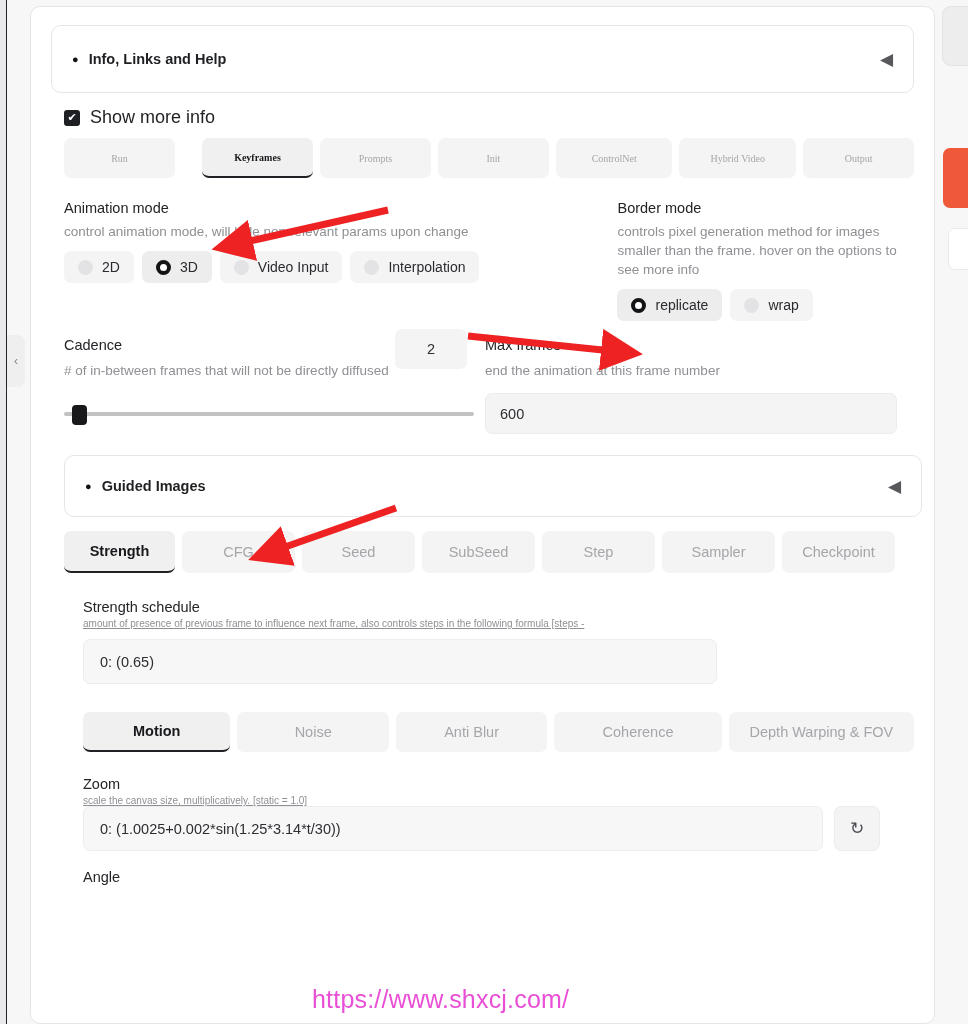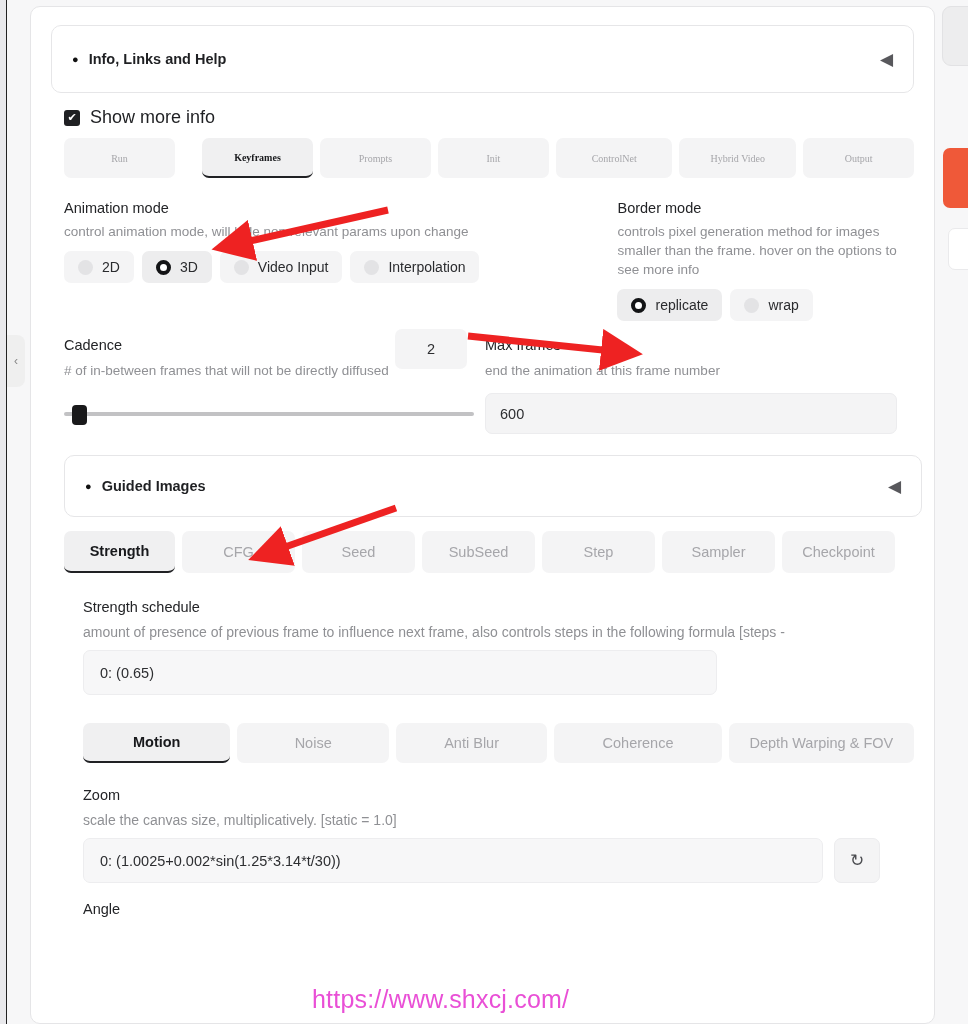--- a/index.html
+++ b/index.html
@@ -143,39 +143,39 @@
     display: flex; align-items: center; justify-content: center;
     font-size: 14.5px; color: #a6a6aa; box-sizing: border-box;
   }
   .stab.sel { background: #f0f0f1; color: #18191c; font-weight: bold; border-bottom: 2.5px solid #202124; }
   .s0{width:111px;} .s1{width:113px;} .s2{width:113px;}
   .s3{width:113px;} .s4{width:113px;} .s5{width:113px;} .s6{width:113px;}
 
   
   .fblock { margin: 26px 0 0 32px; }
   .f-label { font-size: 14.5px; color: #232427; }
-  .f-desc  { font-size: 14px; color: #8f9094; margin-top: 9px; white-space: nowrap; overflow: hidden; }
+  .f-desc  { font-size: 10px; color: #8f9094; margin-top: 3px; white-space: nowrap; overflow: hidden; text-decoration: underline; }
   .f-input {
     margin-top: 10px; width: 634px; height: 45px;
     background: #f7f7f8; border: 1px solid #ededef; border-radius: 7px;
     display: flex; align-items: center; padding-left: 16px;
     font-size: 14.5px; color: #2d2e31; box-sizing: border-box;
   }
 
   
   .mtabs { display: flex; gap: 7px; margin: 28px 0 0 32px; }
   .mtab {
     background: #f4f4f5; border-radius: 7px; height: 40px;
     display: flex; align-items: center; justify-content: center;
     font-size: 14.5px; color: #a6a6aa; box-sizing: border-box;
   }
   .mtab.sel { background: #f0f0f1; color: #18191c; font-weight: bold; border-bottom: 2.5px solid #202124; }
   .m0{width:148px;} .m1{width:152px;} .m2{width:168px;} .m3{width:152px;} .m4{width:186px;}
 
-  .f-input-row { display: flex; align-items: flex-end; gap: 11px; margin-top: 10px; }
+  .f-input-row { display: flex; align-items: flex-end; gap: 11px; }
   .f-input-wide {
     width: 740px; height: 45px;
     background: #f7f7f8; border: 1px solid #ededef; border-radius: 7px;
     display: flex; align-items: center; padding-left: 16px;
     font-size: 14.5px; color: #2d2e31; box-sizing: border-box;
   }
   .refresh-btn {
     width: 46px; height: 45px; background: #f4f4f5;
     border: 1px solid #ececee; border-radius: 7px;
     display: flex; align-items: center; justify-content: center;

